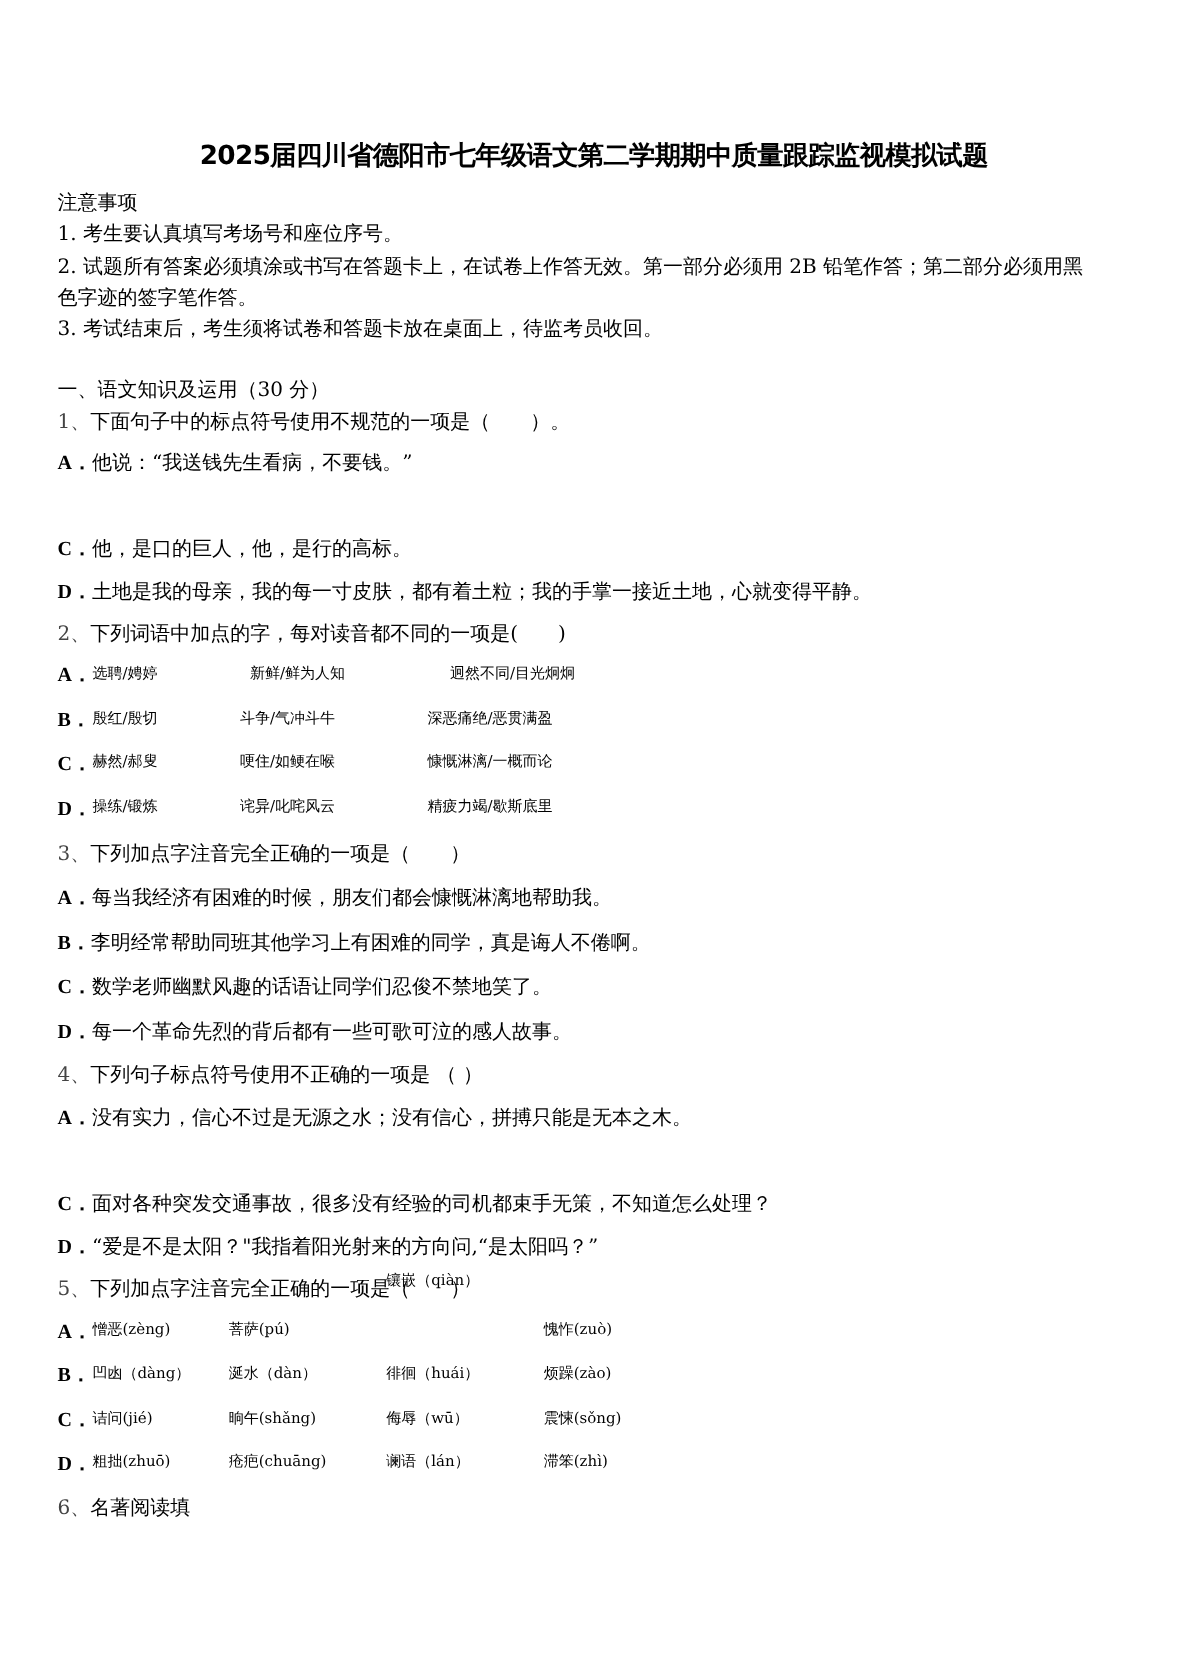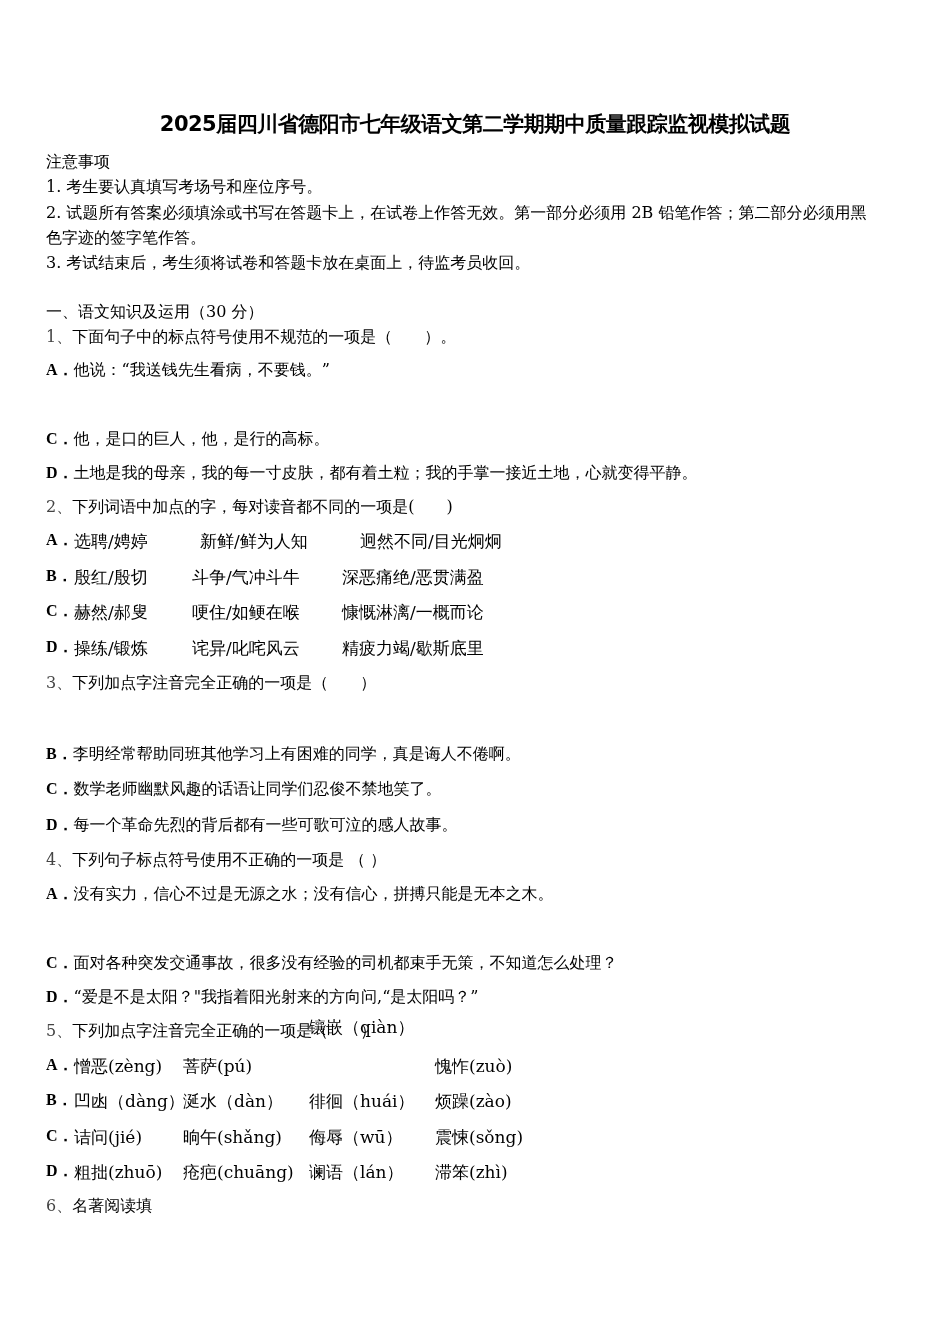--- a/index.html
+++ b/index.html
@@ -2,21 +2,21 @@
 <html><head>
   <meta charset="utf-8">
   <style>
     html, body { margin:0; padding:0; background:#ffffff; }
     body { width:950px; height:1344px; position:relative; overflow:hidden; font-family:"DejaVu Serif","Liberation Serif",serif; color:#000; }
     .page { position:absolute; left:0; top:0; width:950px; height:1344px; }
     .title { position:absolute; top:110px; left:0; width:950px; text-align:center; font-family:"DejaVu Sans","Liberation Sans",sans-serif; font-weight:bold; font-size:21px; letter-spacing:-0.5px; }
     .line { position:absolute; left:46px; font-size:16px; white-space:nowrap; }
     .opt-letter { font-weight:bold; font-family:"Liberation Serif","DejaVu Serif",serif; }
     .qnum { color:#444; }
-    .col { position:absolute; white-space:nowrap; font-size:17px; }
+    .col { position:absolute; white-space:nowrap; font-size:12px; }
   </style>
 </head>
 <body>
 
 <div class="page">
 
   <div class="title">2025届四川省德阳市七年级语文第二学期期中质量跟踪监视模拟试题</div>
 
   <div class="line" style="top:152px">注意事项</div>
   <div class="line" style="top:177px">1. 考生要认真填写考场号和座位序号。</div>
@@ -52,20 +52,21 @@
   <div class="col" style="top:601px;left:342px">慷慨淋漓/一概而论</div>
 
   <div class="line" style="top:637px"><span class="opt-letter">D．</span></div>
   <div class="col" style="top:637px;left:74px">操练/锻炼</div>
   <div class="col" style="top:637px;left:192px">诧异/叱咤风云</div>
   <div class="col" style="top:637px;left:342px">精疲力竭/歇斯底里</div>
 
   <div class="line" style="top:673px">
     <span class="qnum">3、</span><span>下列加点字注音完全正确的一项是（　　）</span>
   </div>
+  <div class="line" style="top:708px"><span class="opt-letter">A．</span><span>每当我经济有困难的时候，朋友们都会慷慨淋漓地帮助我。</span></div>
   <div class="line" style="top:744px"><span class="opt-letter">B．</span><span>李明经常帮助同班其他学习上有困难的同学，真是诲人不倦啊。</span></div>
   <div class="line" style="top:779px"><span class="opt-letter">C．</span><span>数学老师幽默风趣的话语让同学们忍俊不禁地笑了。</span></div>
   <div class="line" style="top:815px"><span class="opt-letter">D．</span><span>每一个革命先烈的背后都有一些可歌可泣的感人故事。</span></div>
 
   <div class="line" style="top:850px">
     <span class="qnum">4、</span><span>下列句子标点符号使用不正确的一项是 （ ）</span>
   </div>
   <div class="line" style="top:884px"><span class="opt-letter">A．</span><span>没有实力，信心不过是无源之水；没有信心，拼搏只能是无本之木。</span></div>
   <div class="line" style="top:953px"><span class="opt-letter">C．</span><span>面对各种突发交通事故，很多没有经验的司机都束手无策，不知道怎么处理？</span></div>
   <div class="line" style="top:987px"><span class="opt-letter">D．</span><span>“爱是不是太阳？"我指着阳光射来的方向问,“是太阳吗？”</span></div>

